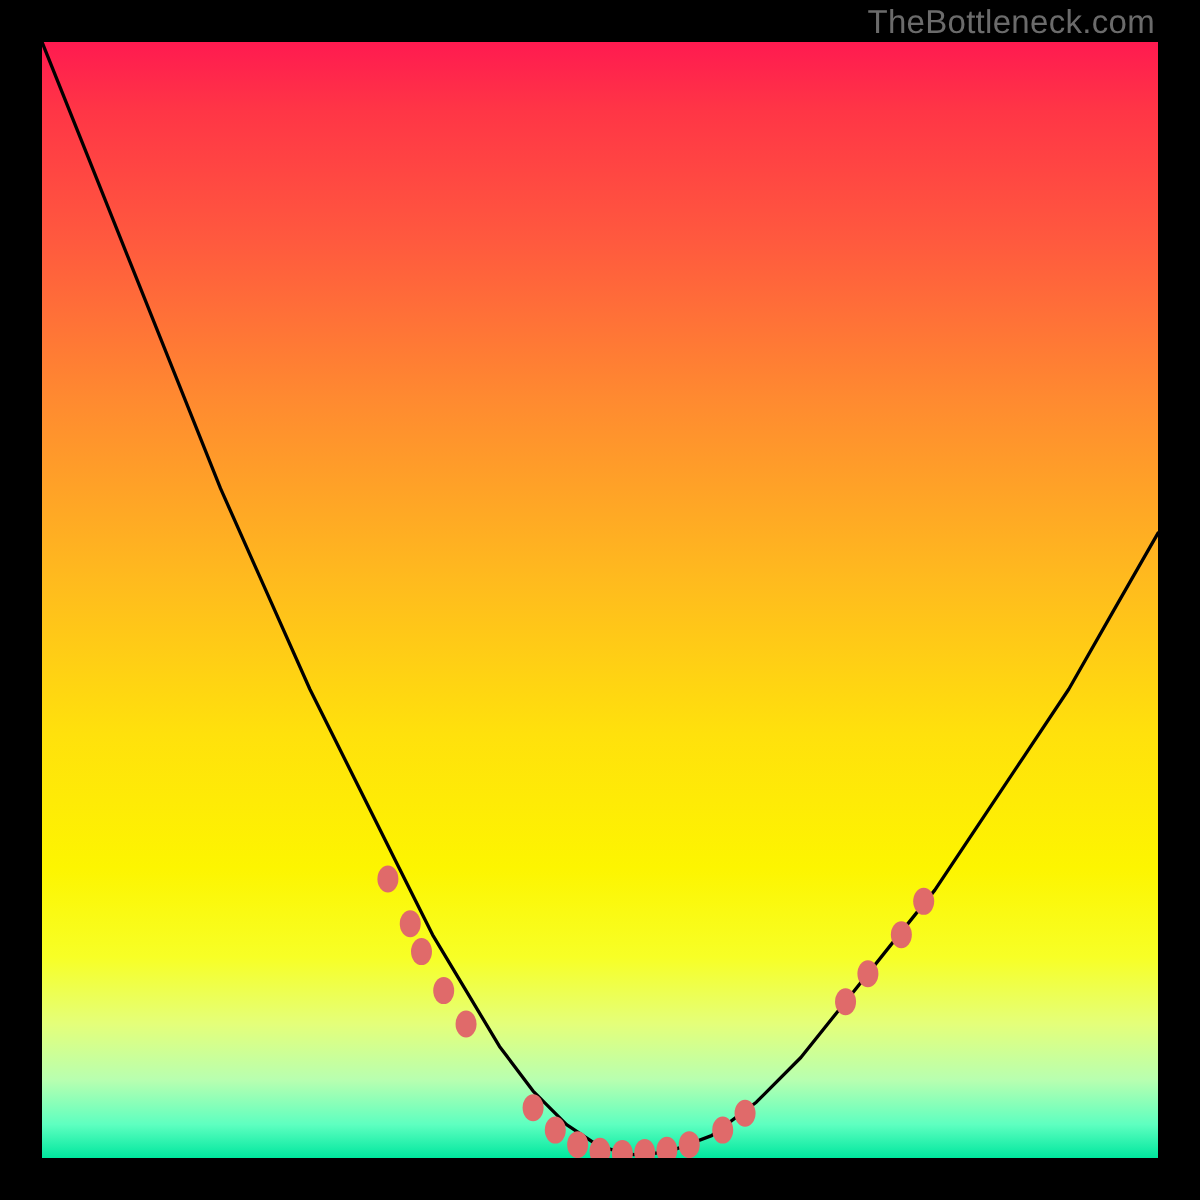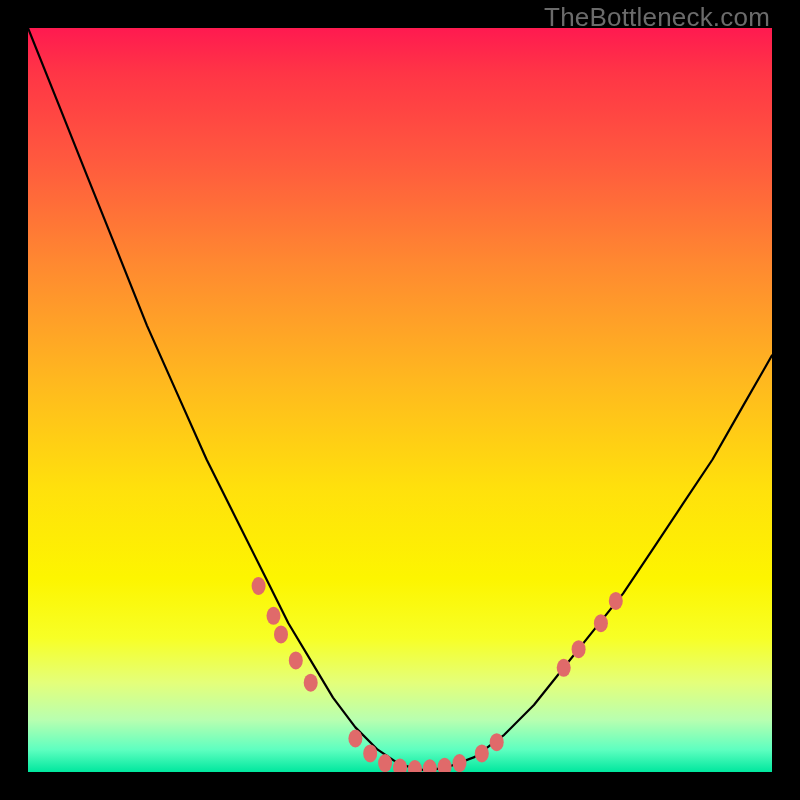--- a/index.html
+++ b/index.html
@@ -44,21 +44,21 @@
       #b8ffb0 93%,
       #5effc0 97%,
       #00e79e 100%
     );
   }
   .watermark {
     position: absolute;
     top: 2px;
     right: 30px;
     color: #6b6b6b;
-    font-size: 26px;
+    font-size: 22px;
     font-weight: 500;
     letter-spacing: 0.2px;
     user-select: none;
   }
   svg.curve {
     position: absolute;
     inset: 0;
     width: 100%;
     height: 100%;
   }

